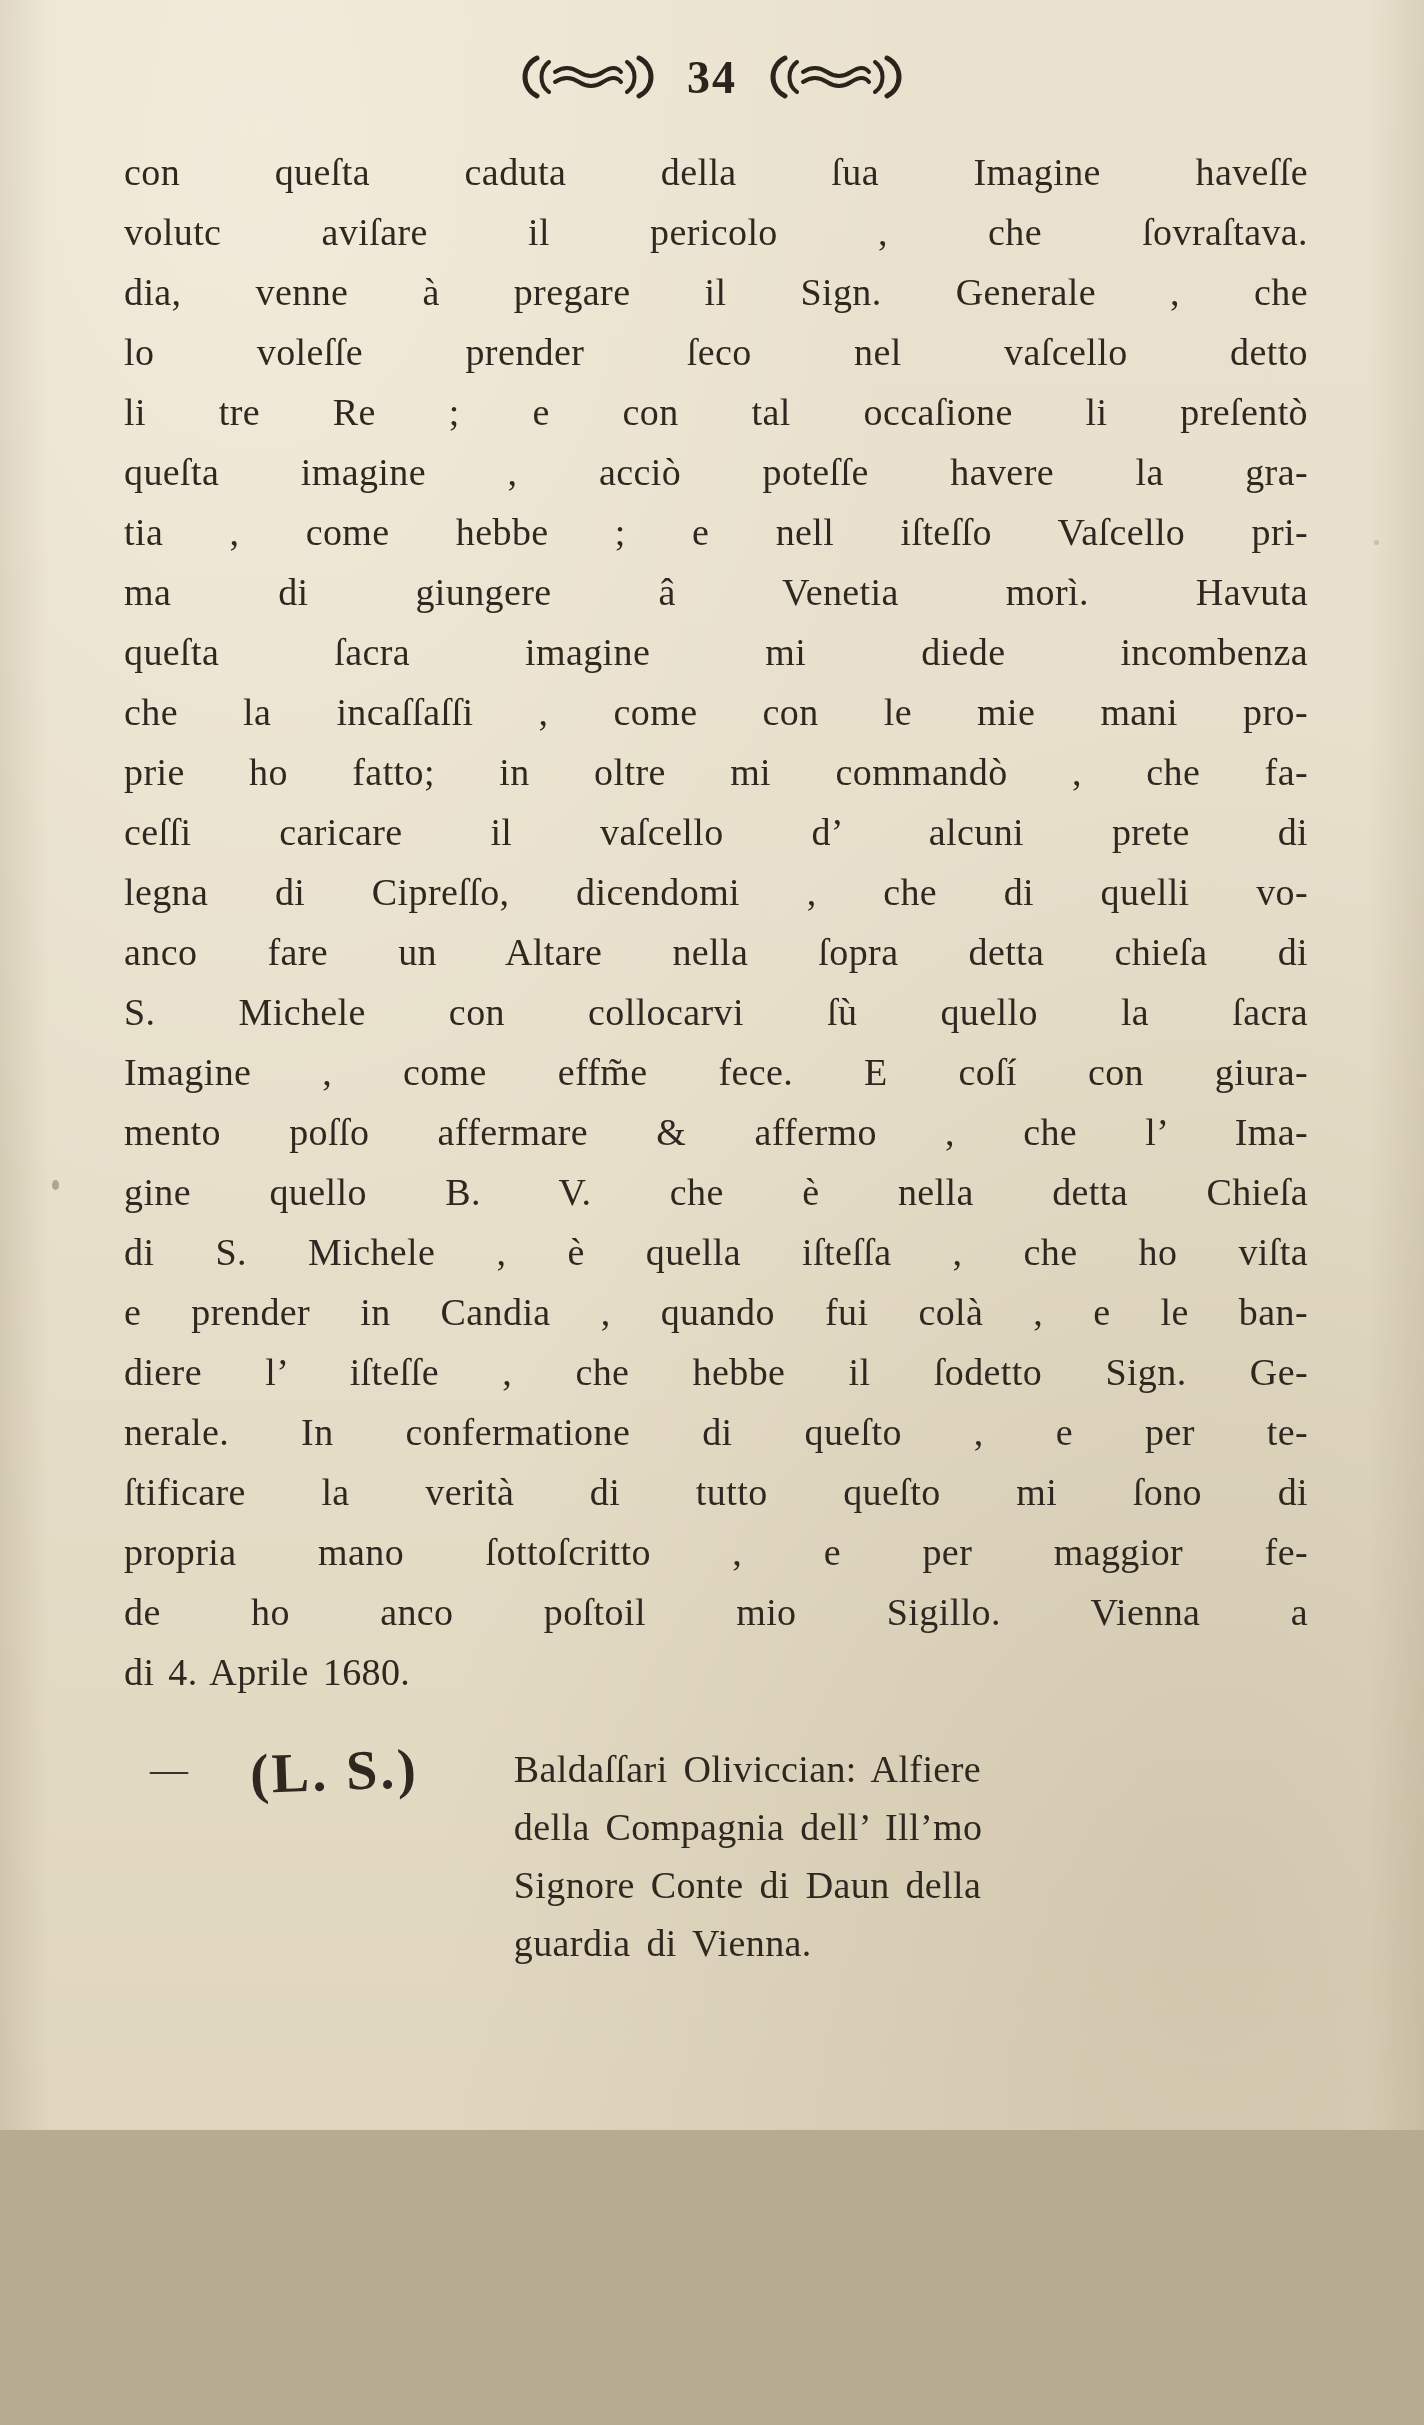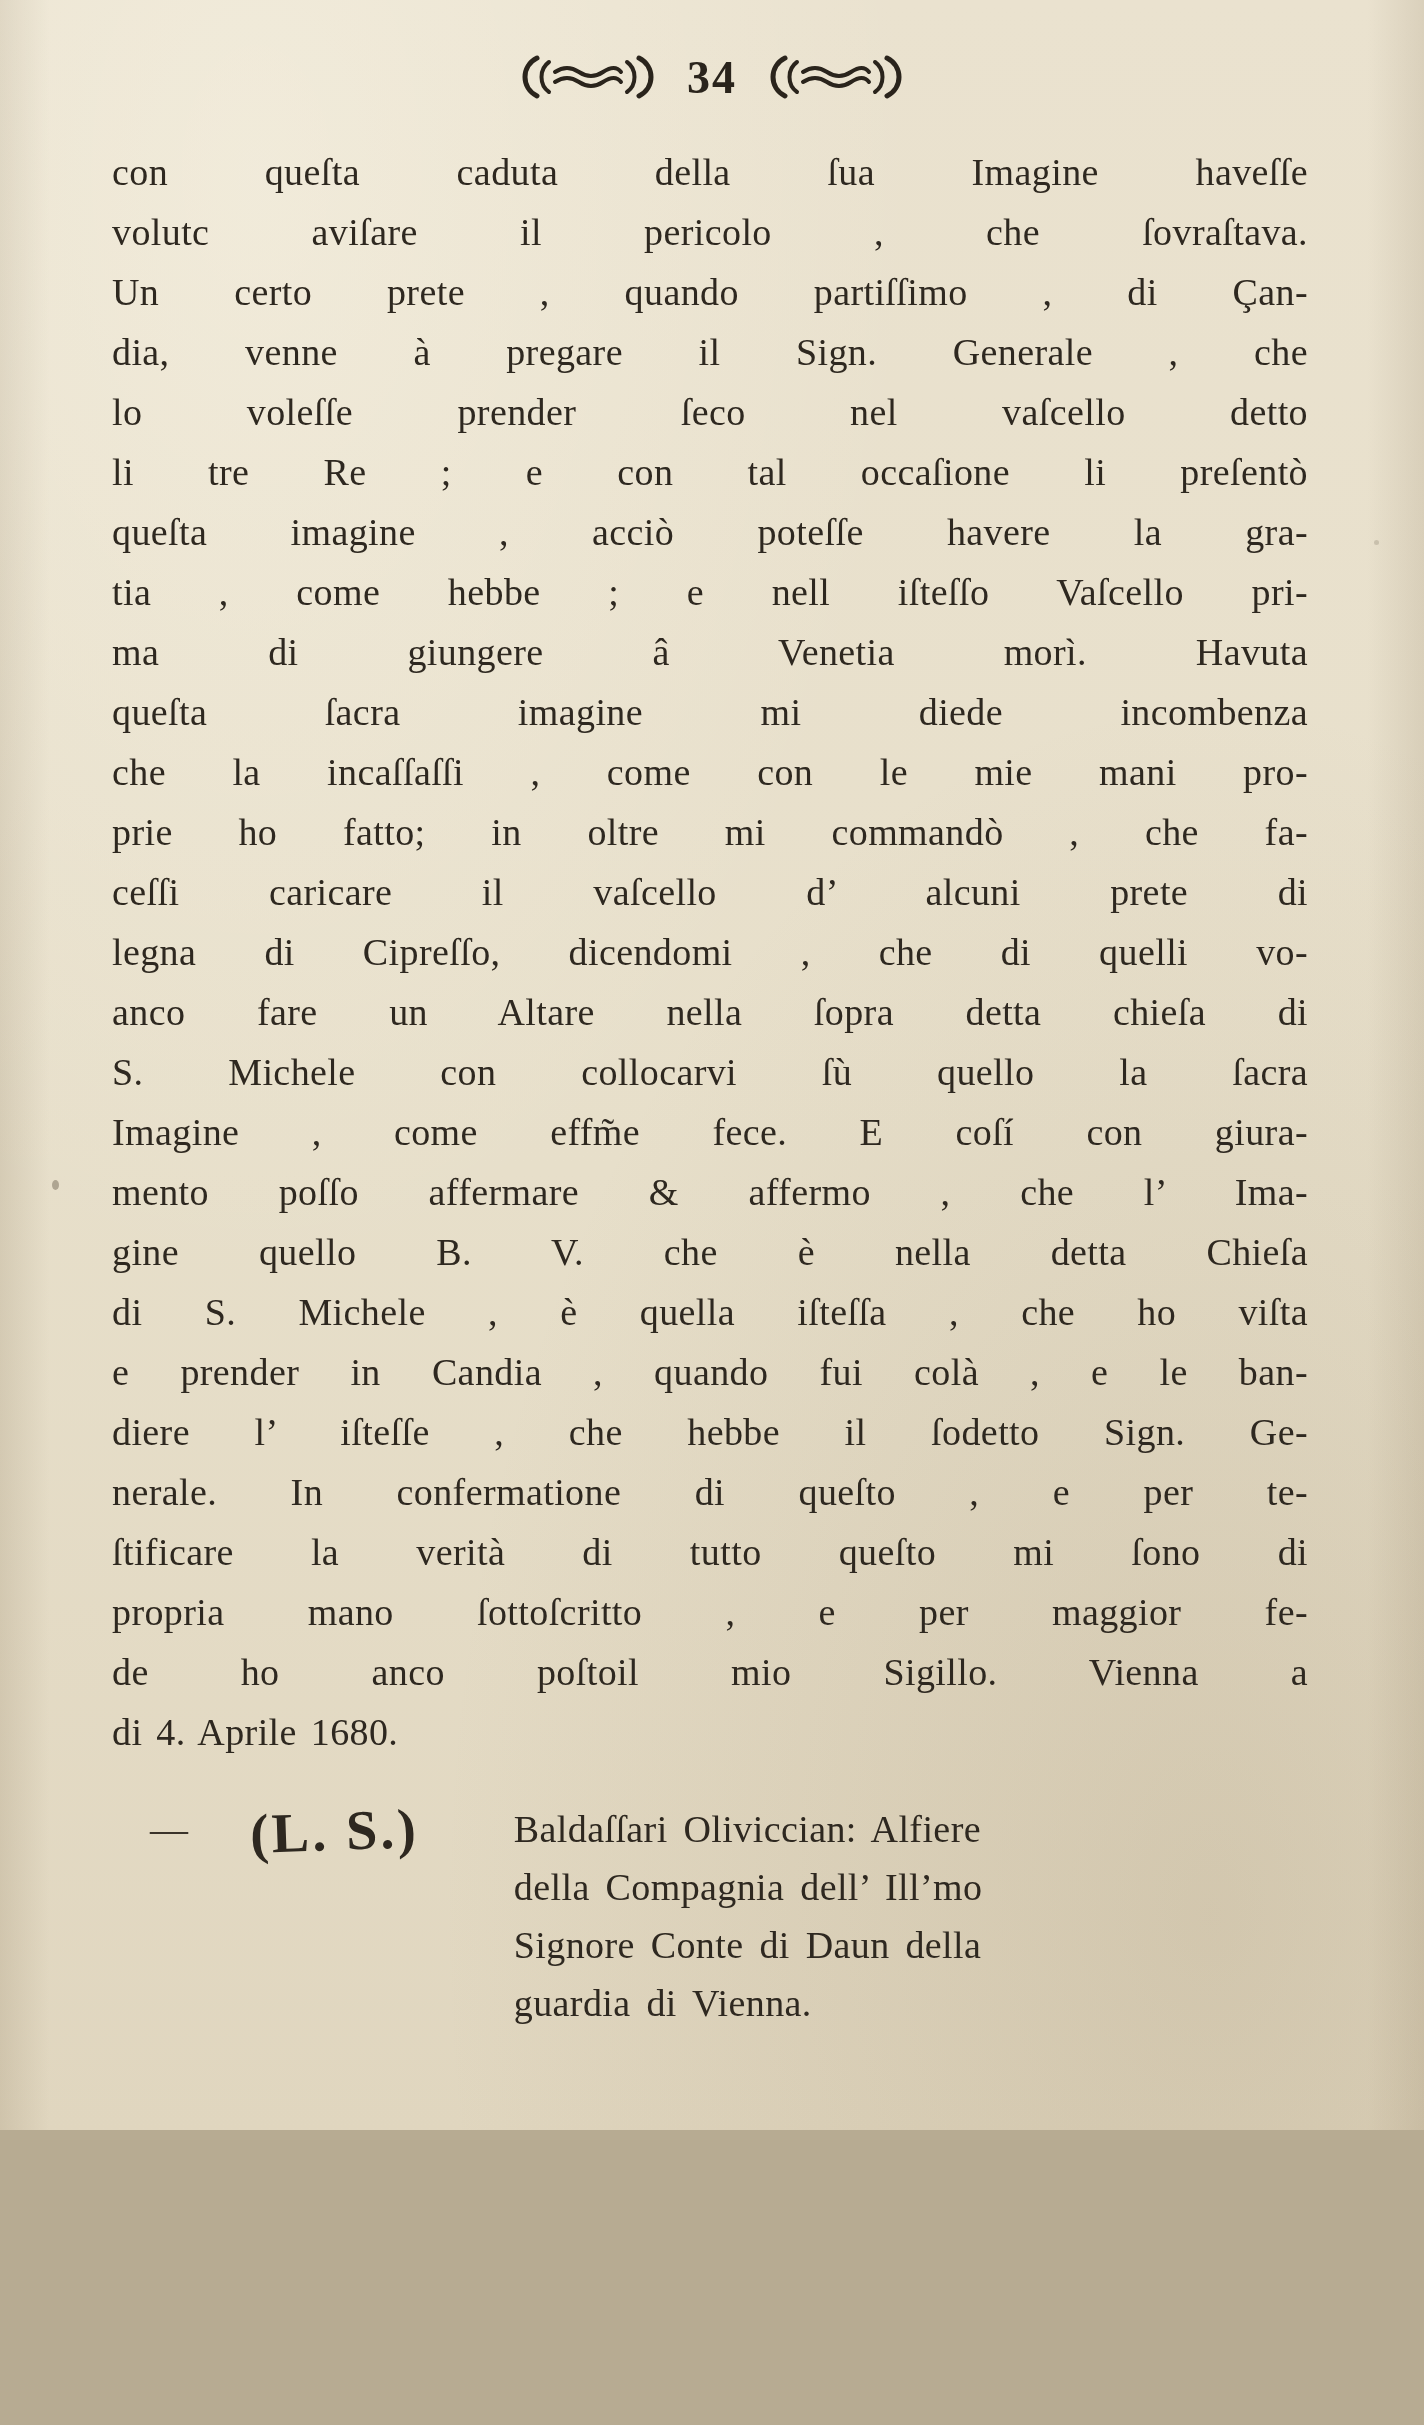--- a/index.html
+++ b/index.html
@@ -42,20 +42,21 @@
     margin: 34px 116px 0 112px; 
   }
   .line {
     font-size: 38px;
     line-height: 60px;
     letter-spacing: 0.4px;
     word-spacing: 4px;
     text-align: justify;
     text-align-last: justify;
     white-space: nowrap;
+    margin-left: 12px;
   }
   .line.short {
     text-align: left;
     text-align-last: left;
   }
 
   
   .signature-block {
     display: flex;
     align-items: flex-start;
@@ -129,21 +130,20 @@
         <path d="M40 28 Q52 20, 64 28 T88 28 T106 28" stroke="#2a241c" stroke-width="4" fill="none" stroke-linecap="round"></path>
         <path d="M112 8 C122 15, 122 31, 112 38" stroke="#2a241c" stroke-width="4" stroke-linecap="round"></path>
         <path d="M124 4 C140 12, 140 34, 124 42" stroke="#2a241c" stroke-width="5" stroke-linecap="round"></path>
       </svg>
     </span>
   </div>
 
   <div class="text-block">
       <div class="line">con queſta caduta della ſua Imagine haveſſe</div>
       <div class="line">volutc aviſare il pericolo , che ſovraſtava.</div>
-      <div class="line">Un certo prete , quando partiſſimo , di Çan-</div>
       <div class="line">dia, venne à pregare il Sign. Generale , che</div>
       <div class="line">lo voleſſe prender ſeco nel vaſcello detto</div>
       <div class="line">li tre Re ; e con tal occaſione li preſentò</div>
       <div class="line">queſta imagine , acciò poteſſe havere la gra-</div>
       <div class="line">tia , come hebbe ; e nell iſteſſo Vaſcello pri-</div>
       <div class="line">ma di giungere â Venetia morì.    Havuta</div>
       <div class="line">queſta ſacra imagine mi diede incombenza</div>
       <div class="line">che la incaſſaſſi , come con le mie mani pro-</div>
       <div class="line">prie ho fatto; in oltre mi commandò , che fa-</div>
       <div class="line">ceſſi caricare il vaſcello d’ alcuni prete di</div>

